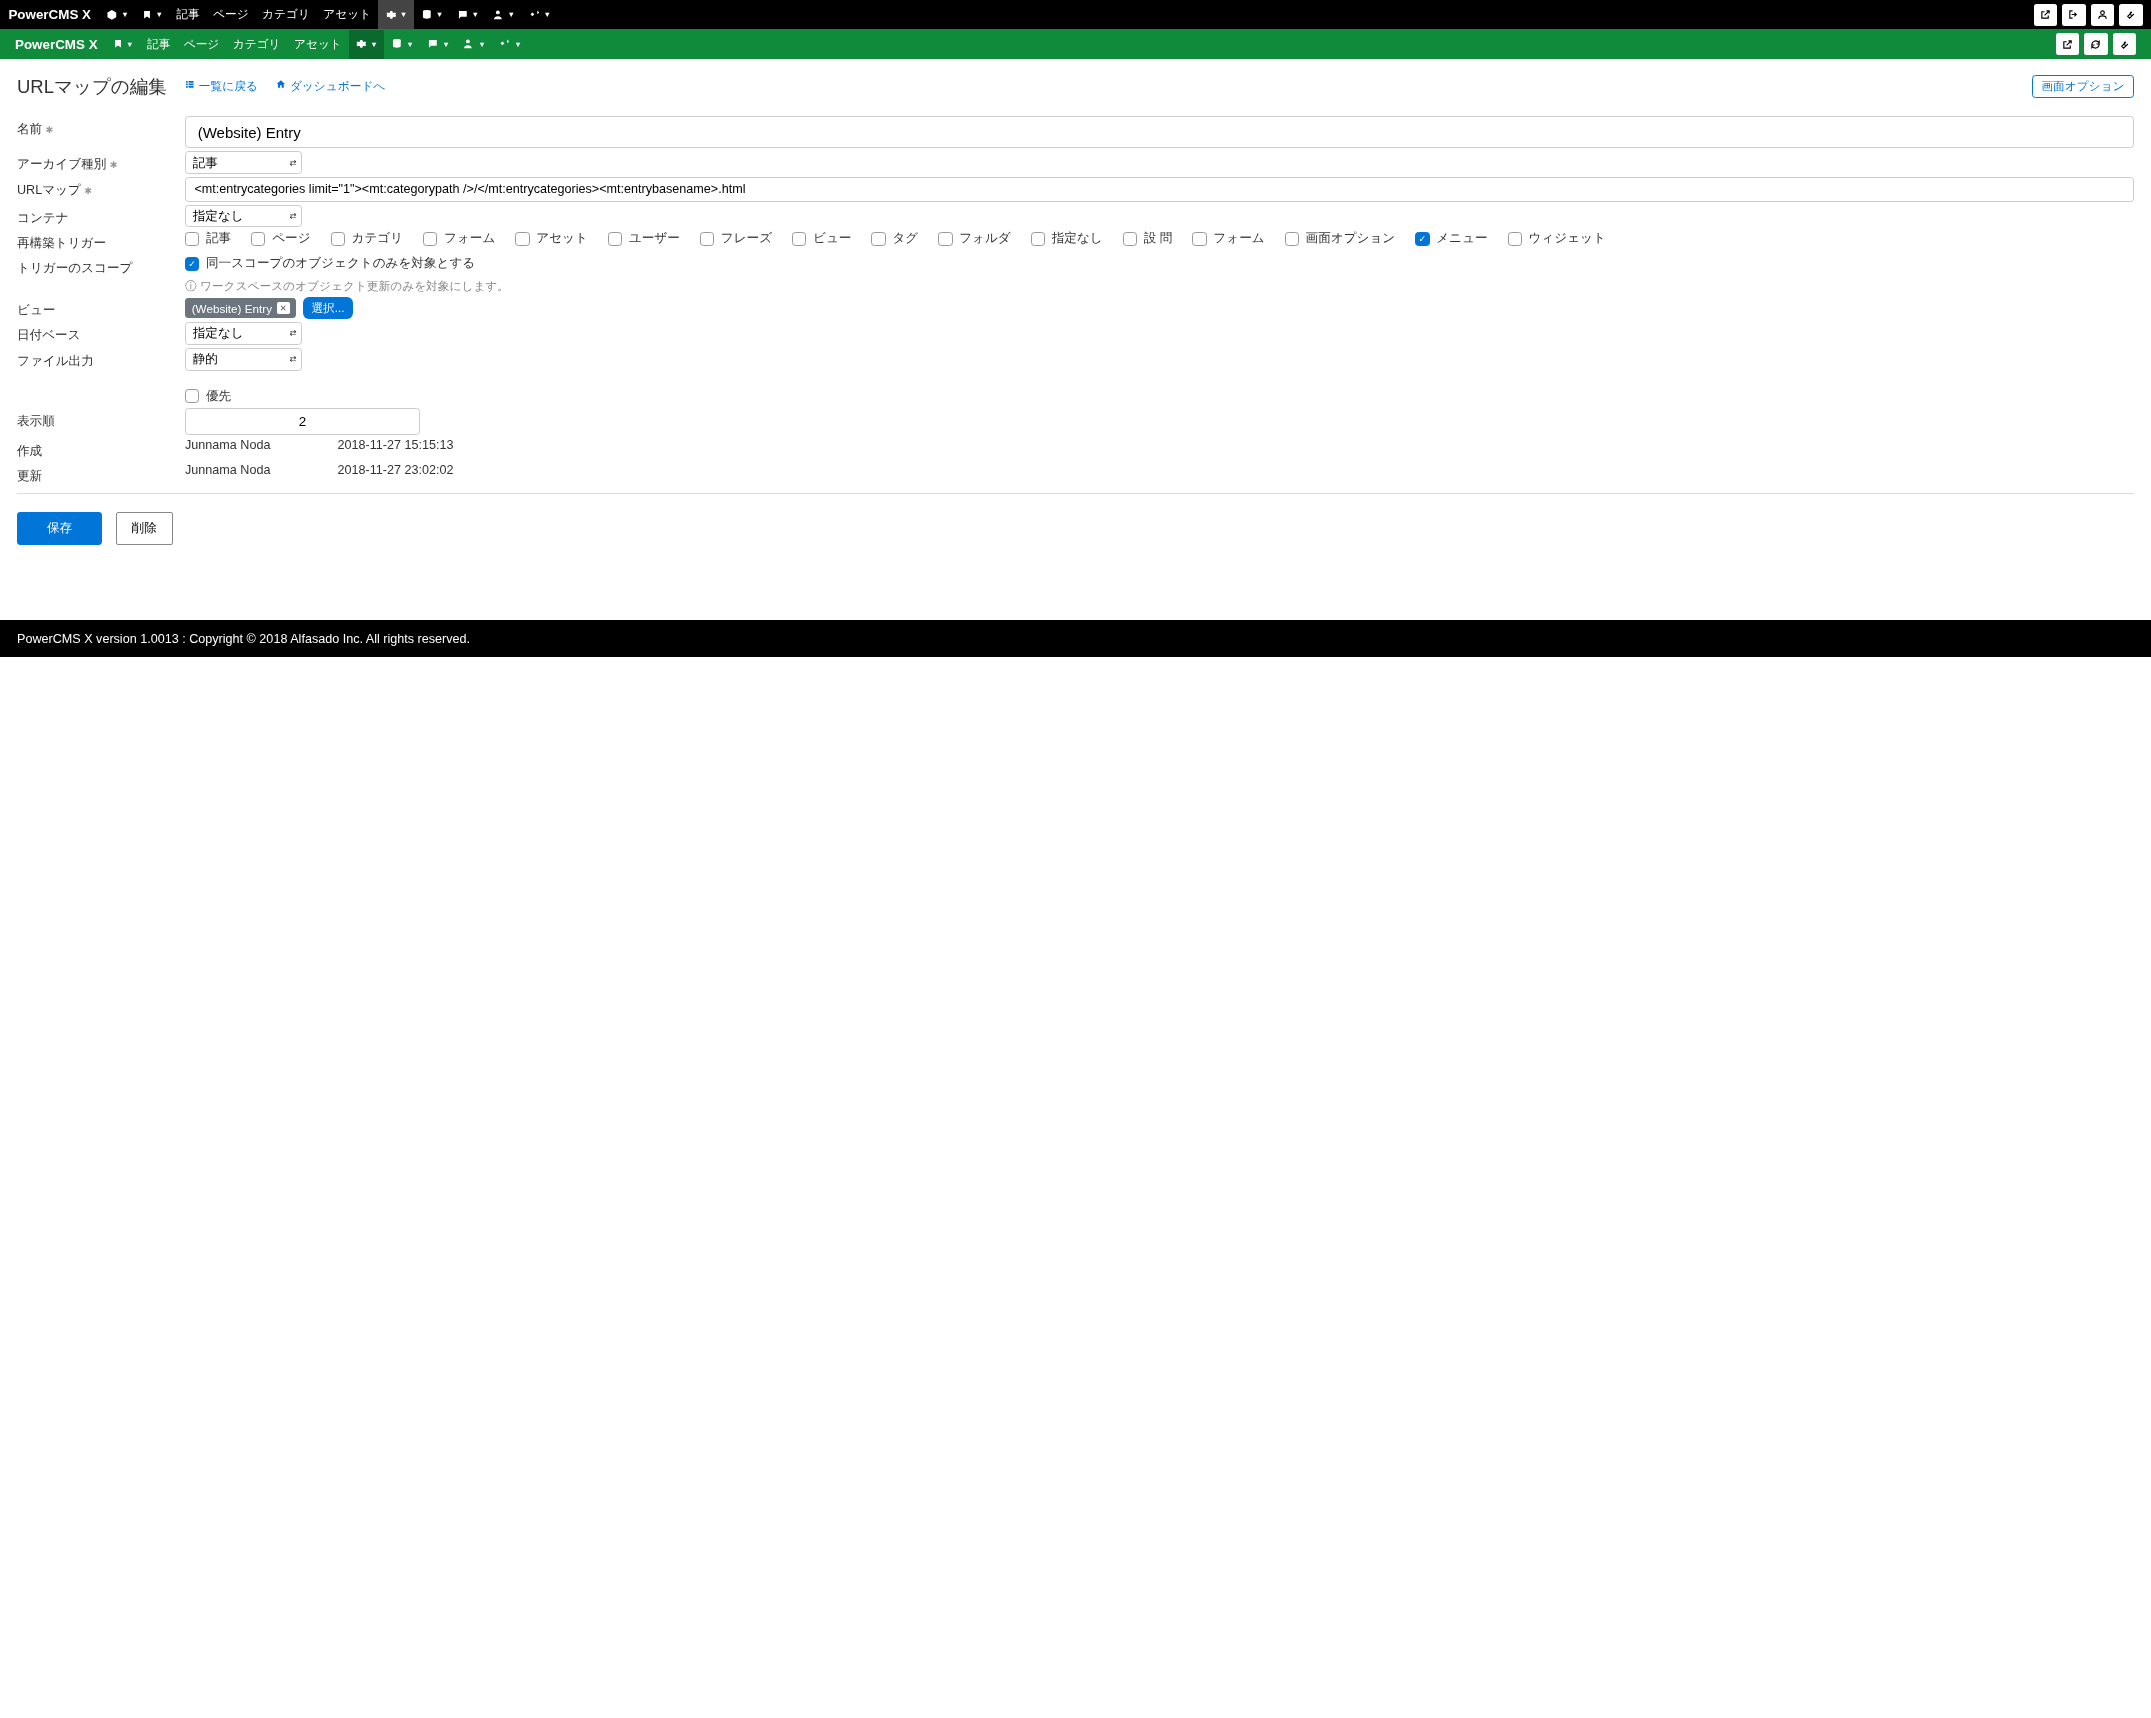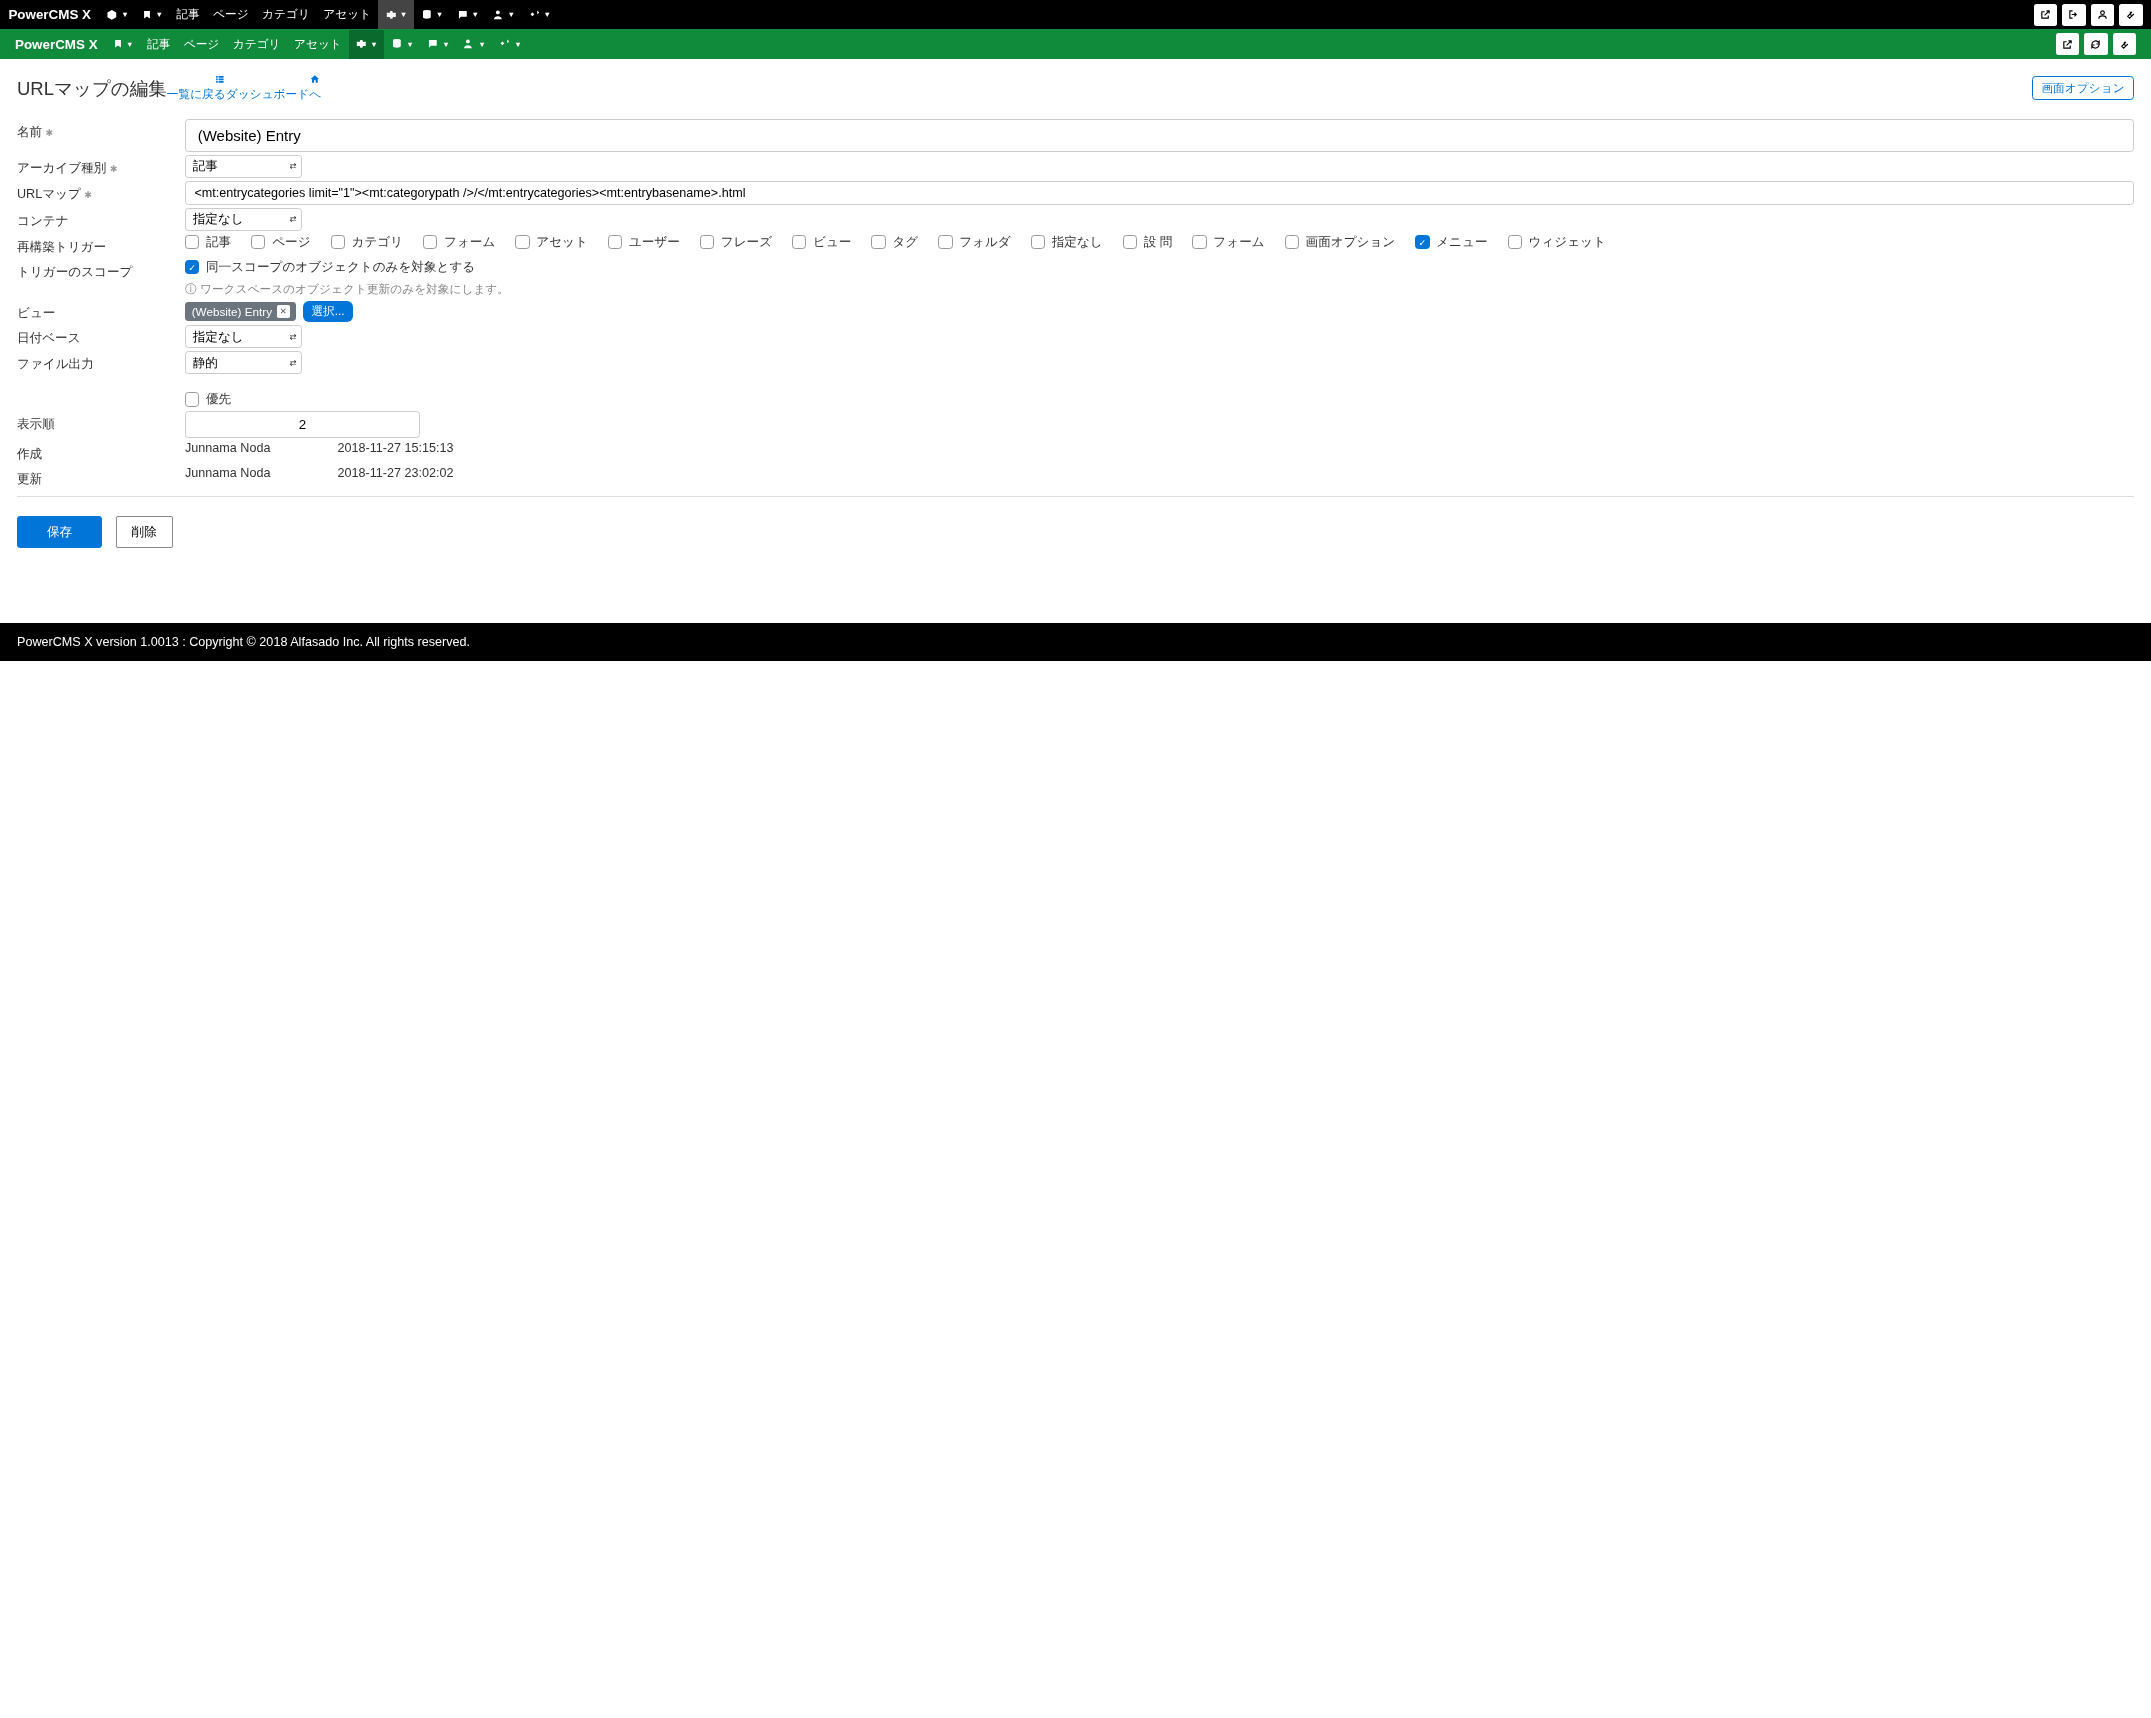--- a/index.html
+++ b/index.html
@@ -7,23 +7,23 @@
 .topbar { background: #000; color: #fff; display: flex; align-items: center; padding: 0 8.4px; height: 29px; }
 .topbar .brand, .greenbar .brand { font-weight: bold; font-size: 13.4px; margin-right: 8.4px; }
 .greenbar { background: #108a3b; color: #fff; display: flex; align-items: center; padding: 0 15px; height: 30px; }
 .nav-item { display: inline-flex; align-items: center; padding: 0 6.7px; height: 29px; font-size: 11.7px; cursor: pointer; }
 .nav-item .caret { margin-left: 3.4px; font-size: 7.6px; }
 .nav-item.active { background: #444; }
 .greenbar .nav-item.active { background: #0a6a2d; }
 .nav-right { margin-left: auto; display: flex; gap: 5px; }
 .nav-btn { background: #fff; color: #000; width: 23.5px; height: 22px; border-radius: 2.5px; display: flex; align-items: center; justify-content: center; cursor: pointer; font-size: 11px; }
 .content { padding: 15px 17px 25px 17px; }
-.page-head { display: flex; align-items: center; margin-bottom: 17px; }
+.page-head { display: flex; align-items: center; gap: 17px; margin-bottom: 17px; }
 .page-title { font-size: 18.5px; font-weight: 300; }
-.link { color: #0275d8; cursor: pointer; font-size: 11.7px; display: inline-flex; align-items: flex-end; gap: 3.4px; flex-direction: column; }
+.link { color: #0275d8; cursor: pointer; font-size: 11.7px; display: inline-flex; align-items: flex-start; gap: 3.4px; }
 .screen-opt { margin-left: auto; border: 0.8px solid #0275d8; color: #0275d8; padding: 3.4px 8.4px; border-radius: 3.4px; font-size: 11.7px; cursor: pointer; }
 .form-row { display: flex; margin-bottom: 3px; }
 .form-label { width: 168px; font-size: 12.6px; padding-top: 5px; }
 .req { color: #999; font-size: 9.2px; margin-left: 3.4px; }
 .form-field { flex: 1; }
 .text-input { width: 100%; border: 0.8px solid #ccc; border-radius: 3.4px; padding: 6.7px 11.7px; font-size: 15px; }
 .text-input-sm { width: 100%; border: 0.8px solid #ccc; border-radius: 3.4px; padding: 4.2px 8.4px; font-size: 12.6px; }
 .select { border: 0.8px solid #ccc; border-radius: 3.4px; padding: 3.4px 20px 3.4px 6.7px; font-size: 12.6px; background: #fff; appearance: none; position: relative; min-width: 117px; }
 .select-wrap { position: relative; display: inline-block; }
 .select-wrap::after { content: "⇅"; position: absolute; right: 5.9px; top: 50%; transform: translateY(-50%) rotate(90deg); font-size: 8.4px; pointer-events: none; }

